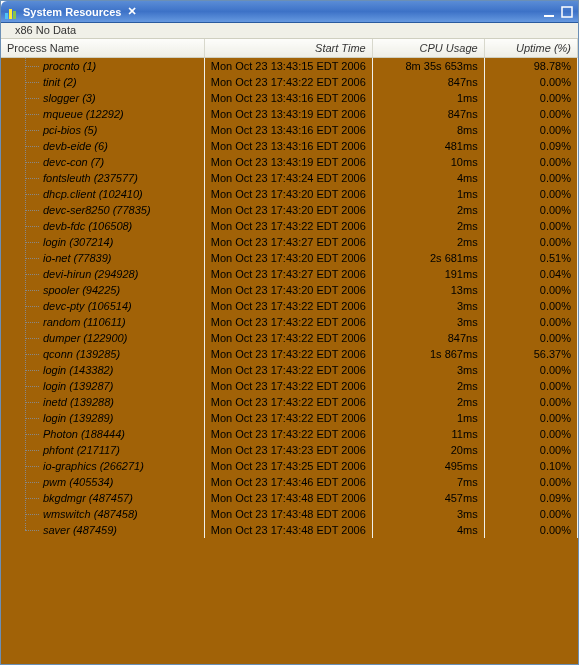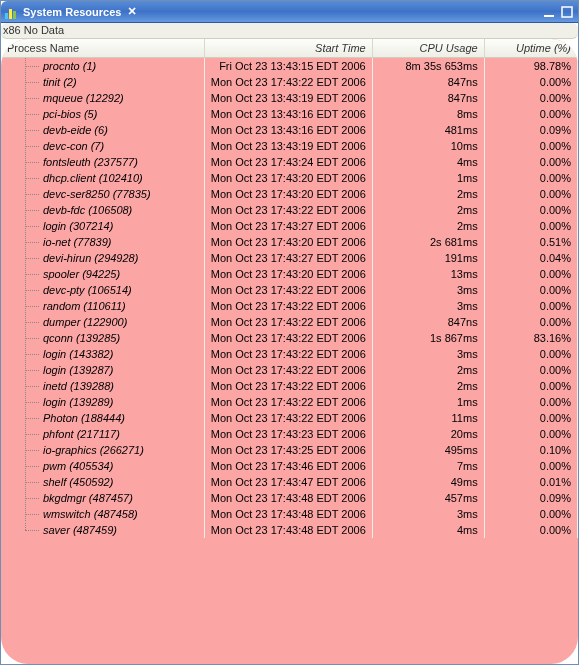--- a/index.html
+++ b/index.html
@@ -41,29 +41,27 @@
   .titlebar .right-icons {
     margin-left: auto;
     display: flex;
     gap: 4px;
     align-items: center;
   }
   .subheader {
     height: 16px;
     background: #f0f0e8;
     border-bottom: 1px solid #cfcfc0;
-    padding: 1px 2px;
+    padding: 1px 14px;
     color: #333;
-    border-radius: 6px;
   }
   .table-wrap {
     height: calc(100% - 38px);
     overflow: auto;
-    background: #fca5a5;
-    border-radius: 27px;
+    background: #a16207;
   }
   table {
     width: 100%;
     border-collapse: collapse;
     table-layout: fixed;
   }
   thead th {
     background: linear-gradient(to bottom, #fdfdfb 0%, #eeeee6 100%);
     border-right: 1px solid #d8d8cc;
     border-bottom: 1px solid #cfcfc0;
@@ -157,33 +155,44 @@
       </tr>
     </thead>
     <tbody id="tbody">
     <tr>
           <td>
             <div class="tree-cell">
               <span class="tree-line"></span>
               <span>procnto (1)</span>
             </div>
           </td>
-          <td class="right">Fri Oct 23 13:43:15 EDT 2006</td>
+          <td class="right">Mon Oct 23 13:43:15 EDT 2006</td>
           <td class="right">8m 35s 653ms</td>
           <td class="right">98.78%</td>
         </tr>
         <tr>
           <td>
             <div class="tree-cell">
               <span class="tree-line"></span>
               <span>tinit (2)</span>
             </div>
           </td>
           <td class="right">Mon Oct 23 17:43:22 EDT 2006</td>
           <td class="right">847ns</td>
+          <td class="right">0.00%</td>
+        </tr>
+        <tr>
+          <td>
+            <div class="tree-cell">
+              <span class="tree-line"></span>
+              <span>slogger (3)</span>
+            </div>
+          </td>
+          <td class="right">Mon Oct 23 13:43:16 EDT 2006</td>
+          <td class="right">1ms</td>
           <td class="right">0.00%</td>
         </tr>
         <tr>
           <td>
             <div class="tree-cell">
               <span class="tree-line"></span>
               <span>mqueue (12292)</span>
             </div>
           </td>
           <td class="right">Mon Oct 23 13:43:19 EDT 2006</td>
@@ -346,21 +355,21 @@
         </tr>
         <tr>
           <td>
             <div class="tree-cell">
               <span class="tree-line"></span>
               <span>qconn (139285)</span>
             </div>
           </td>
           <td class="right">Mon Oct 23 17:43:22 EDT 2006</td>
           <td class="right">1s 867ms</td>
-          <td class="right">83.16%</td>
+          <td class="right">56.37%</td>
         </tr>
         <tr>
           <td>
             <div class="tree-cell">
               <span class="tree-line"></span>
               <span>login (143382)</span>
             </div>
           </td>
           <td class="right">Mon Oct 23 17:43:22 EDT 2006</td>
           <td class="right">3ms</td>
@@ -435,31 +444,20 @@
         <tr>
           <td>
             <div class="tree-cell">
               <span class="tree-line"></span>
               <span>pwm (405534)</span>
             </div>
           </td>
           <td class="right">Mon Oct 23 17:43:46 EDT 2006</td>
           <td class="right">7ms</td>
           <td class="right">0.00%</td>
-        </tr>
-        <tr>
-          <td>
-            <div class="tree-cell">
-              <span class="tree-line"></span>
-              <span>shelf (450592)</span>
-            </div>
-          </td>
-          <td class="right">Mon Oct 23 17:43:47 EDT 2006</td>
-          <td class="right">49ms</td>
-          <td class="right">0.01%</td>
         </tr>
         <tr>
           <td>
             <div class="tree-cell">
               <span class="tree-line"></span>
               <span>bkgdmgr (487457)</span>
             </div>
           </td>
           <td class="right">Mon Oct 23 17:43:48 EDT 2006</td>
           <td class="right">457ms</td>

